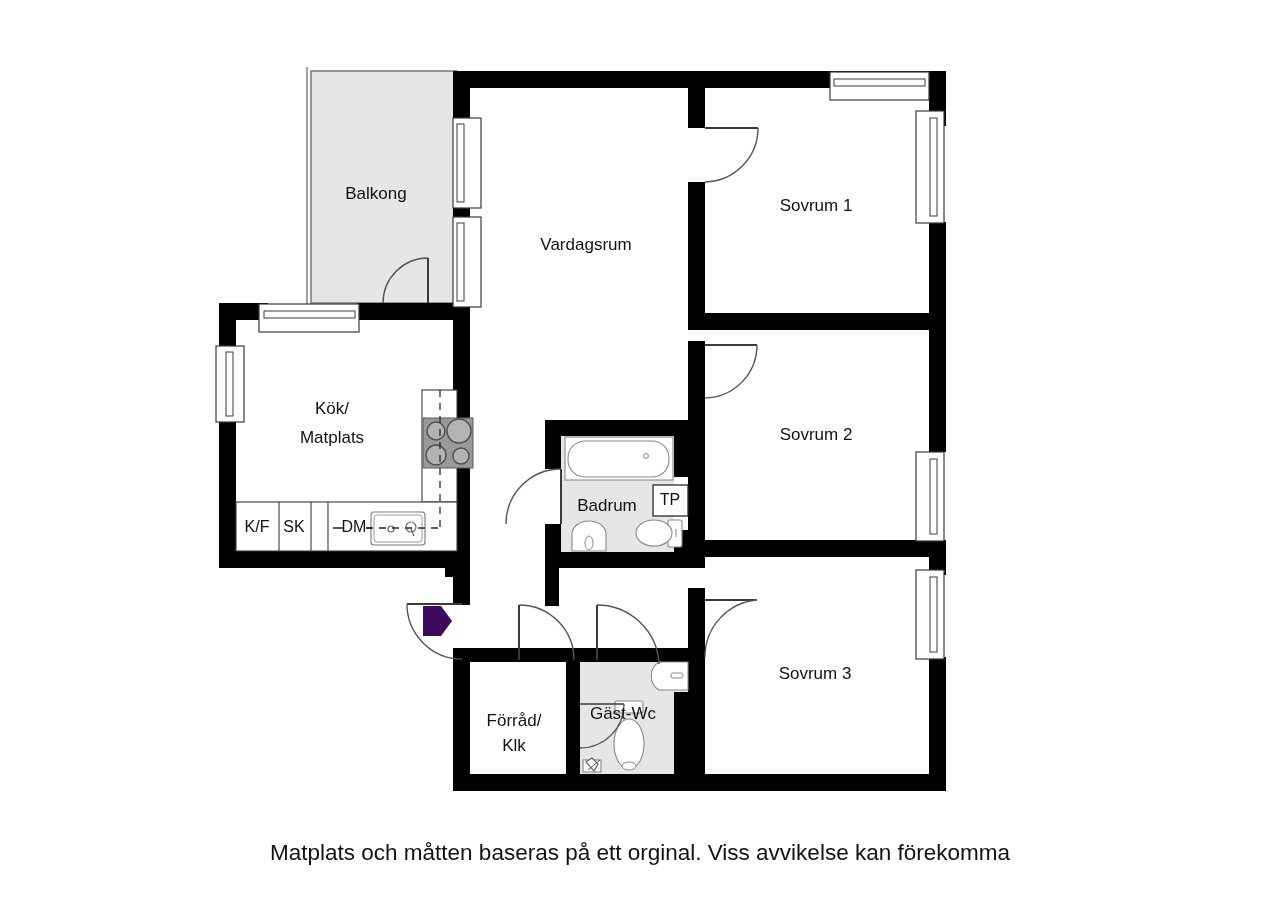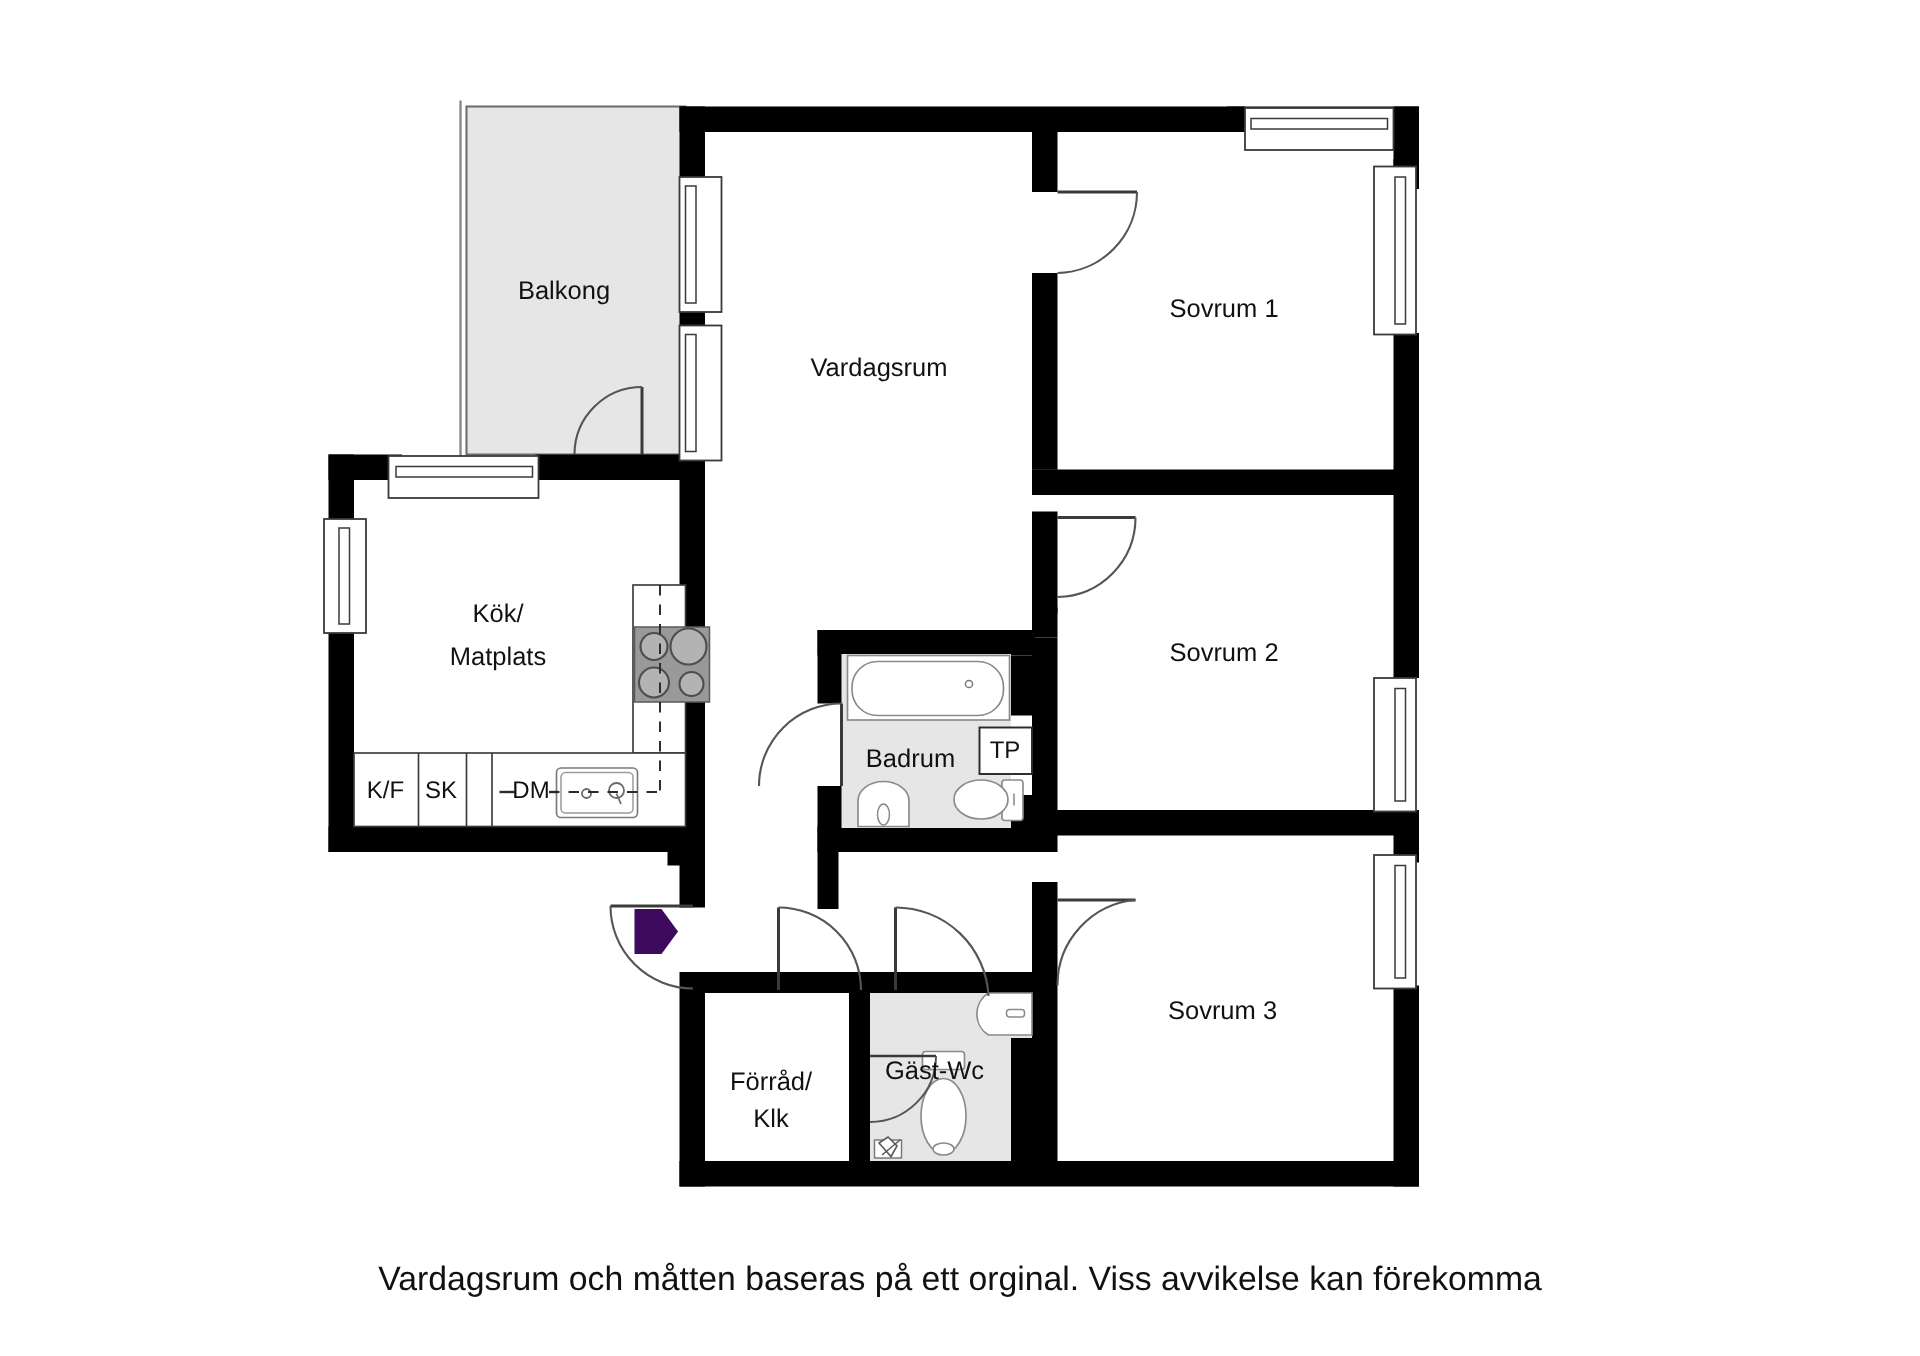--- a/index.html
+++ b/index.html
@@ -307,15 +307,15 @@
 
     <g>
       <text class="appliance-label" x="257" y="528">K/F</text>
       <text class="appliance-label" x="294" y="528">SK</text>
       <text class="appliance-label" x="354" y="528">DM</text>
       <text class="appliance-label" x="670" y="501">TP</text>
     </g>
 
   </svg>
 
-  <div id="disclaimer">Vardagsrum och måtten baseras på ett orginal. Viss avvikelse kan förekomma</div>
+  <div id="disclaimer">Matplats och måtten baseras på ett orginal. Viss avvikelse kan förekomma</div>
 
 </div>
 
 </body></html>

